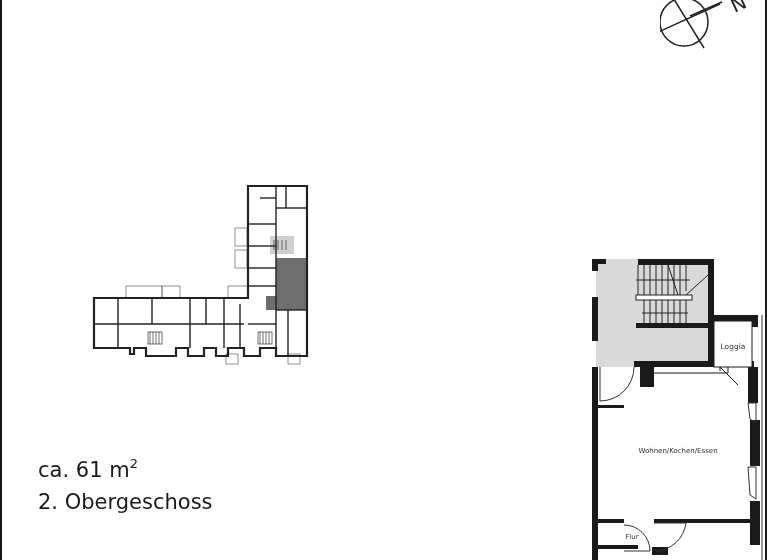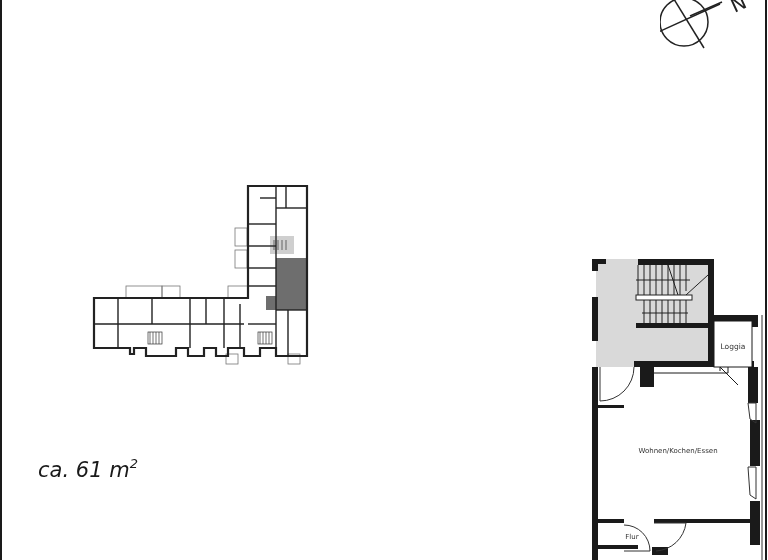--- a/index.html
+++ b/index.html
@@ -2,21 +2,21 @@
 <html><head>
 <meta charset="utf-8">
 <style>
   html, body { margin:0; padding:0; background:#ffffff; }
   body { width:768px; height:560px; position:relative; overflow:hidden; font-family:"Liberation Sans", sans-serif; }
   .border-left { position:absolute; left:0; top:0; width:2px; height:560px; background:#1a1a1a; }
   .border-right { position:absolute; left:765px; top:0; width:2px; height:560px; background:#1a1a1a; }
   .compass { position:absolute; left:660px; top:0; width:108px; height:56px; }
   .keyplan { position:absolute; left:90px; top:184px; width:222px; height:182px; }
   .unitplan { position:absolute; left:590px; top:255px; width:178px; height:305px; }
-  .info { position:absolute; left:38px; top:448px; color:#1a1a1a; font-family:"DejaVu Sans", sans-serif; font-size:21px; line-height:32px;font-style:italic; }
+  .info { position:absolute; left:38px; top:448px; color:#1a1a1a; font-family:"DejaVu Sans", sans-serif; font-size:21px; line-height:32px; }
   .info .area sup { font-size:13px; vertical-align:9px; }
   .room-label { font-family:"DejaVu Sans", sans-serif; fill:#333; }
 </style>
 </head>
 <body>
 
 <div class="border-left"></div>
 <div class="border-right"></div>
 
 <svg class="compass" viewBox="0 0 108 56">
@@ -154,13 +154,14 @@
     <path d="M34 270 A26 26 0 0 1 60 296 L34 296"></path>
     <line x1="172" y1="60" x2="172" y2="305" stroke="#333"></line>
   </g>
   <text class="room-label" x="143" y="94" font-size="7.5" text-anchor="middle">Loggia</text>
   <text class="room-label" x="88" y="198" font-size="7" text-anchor="middle">Wohnen/Kochen/Essen</text>
   <text class="room-label" x="42" y="284" font-size="7" text-anchor="middle">Flur</text>
 </svg>
 
 <div class="info">
   <div class="area"><span>ca. 61 m</span><sup>2</sup></div>
+  <div>2. Obergeschoss</div>
 </div>
 
 </body></html>

